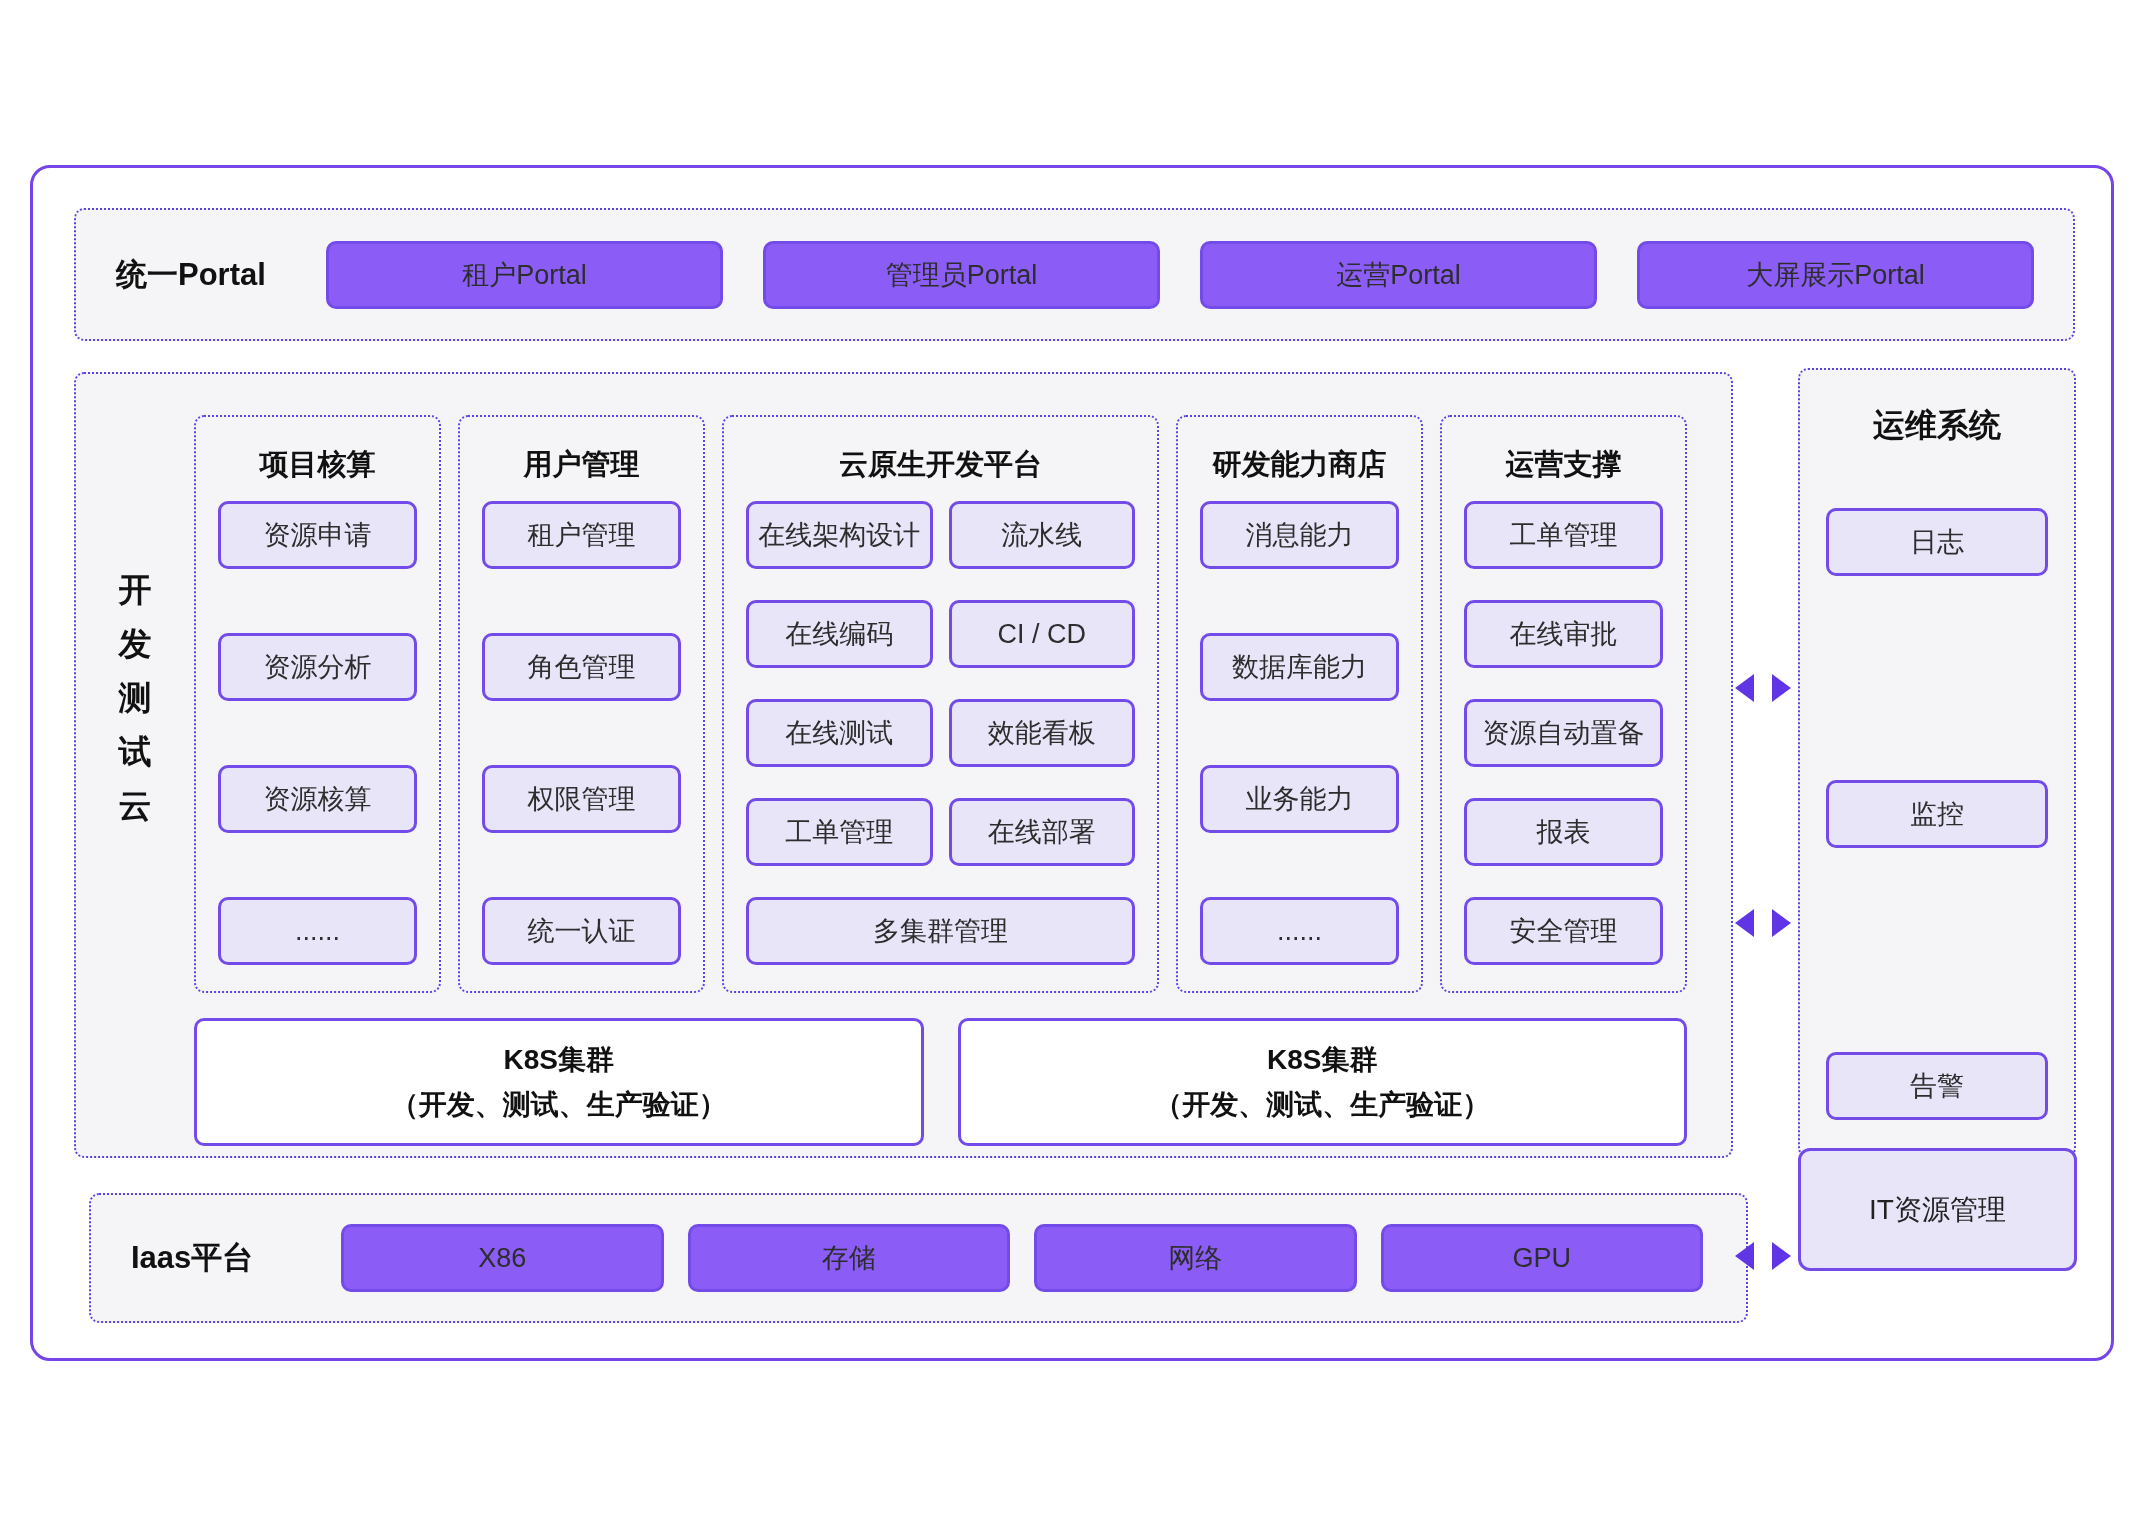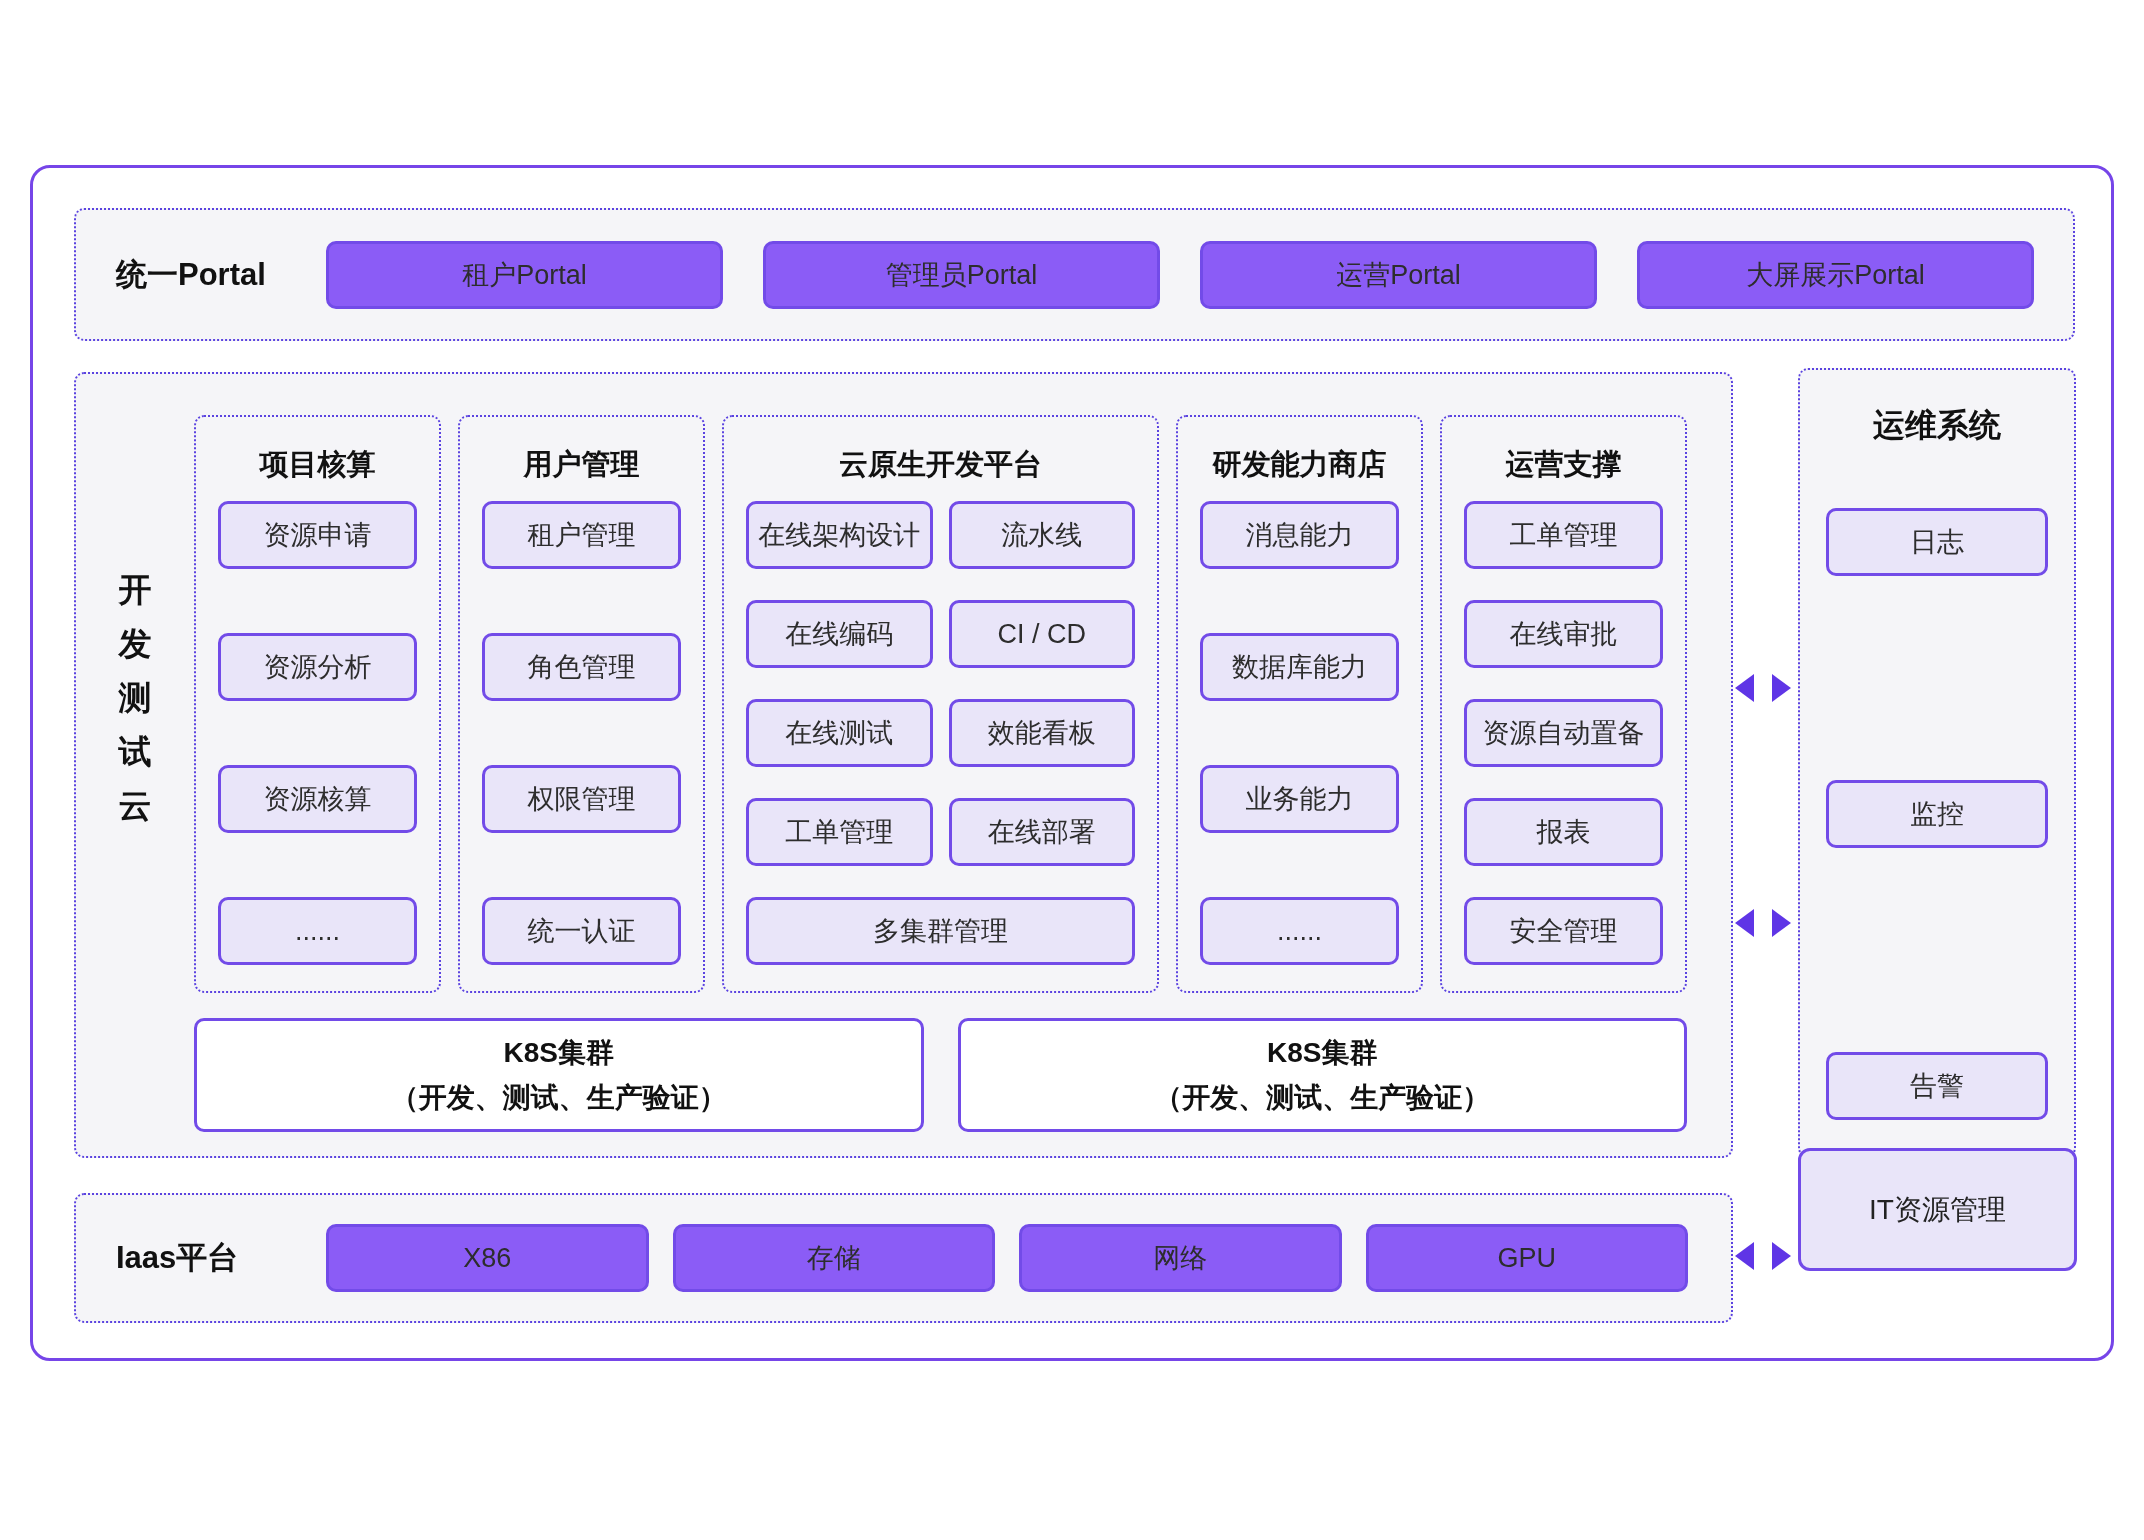--- a/index.html
+++ b/index.html
@@ -53,32 +53,32 @@
   .col-wide{flex:1 1 auto;}
   .col-title{text-align:center;font-size:29px;font-weight:700;color:var(--title);padding:8px 0 16px;white-space:nowrap;}
   .col-items{flex:1;display:flex;flex-direction:column;justify-content:space-between;}
   .chip{
     height:68px;display:flex;align-items:center;justify-content:center;
     background:var(--lav);border:3px solid var(--border);border-radius:10px;
     font-size:27px;color:var(--text);white-space:nowrap;
   }
   .pair-row{display:flex;gap:16px;}
   .pair-row .chip{flex:1;min-width:0;}
-  .k8s-row{position:absolute;left:118px;top:644px;right:44px;height:114px;display:flex;gap:34px;}
+  .k8s-row{position:absolute;left:118px;top:644px;right:44px;height:128px;display:flex;gap:34px;}
   .k8s-box{
     flex:1;background:#ffffff;border:3px solid var(--border);border-radius:10px;
     display:flex;flex-direction:column;align-items:center;justify-content:center;gap:7px;
     font-size:28px;font-weight:700;color:var(--title);
   }
   
   .ops-panel{left:1765px;top:200px;width:278px;height:790px;padding:34px 26px 36px;display:flex;flex-direction:column;}
   .ops-title{text-align:center;font-size:32px;font-weight:700;color:var(--title);}
   .ops-items{flex:1;display:flex;flex-direction:column;justify-content:space-between;padding-top:60px;}
   
-  .iaas-band{left:41px;top:1025px;width:1659px;height:130px;display:flex;align-items:center;padding:0 43px 0 40px;}
+  .iaas-band{left:56px;top:1025px;width:1659px;height:130px;display:flex;align-items:center;padding:0 43px 0 40px;}
   .iaas-band .hbox-row{gap:24px;}
   
   .it-box{
     position:absolute;left:1765px;top:980px;width:279px;height:123px;
     background:var(--lav);border:3px solid var(--border);border-radius:12px;
     display:flex;align-items:center;justify-content:center;font-size:28px;color:#222;
   }
   
   .arrows{position:absolute;left:1702px;width:56px;height:28px;display:flex;align-items:center;justify-content:space-between;}
   .arrows-1{top:506px;}

